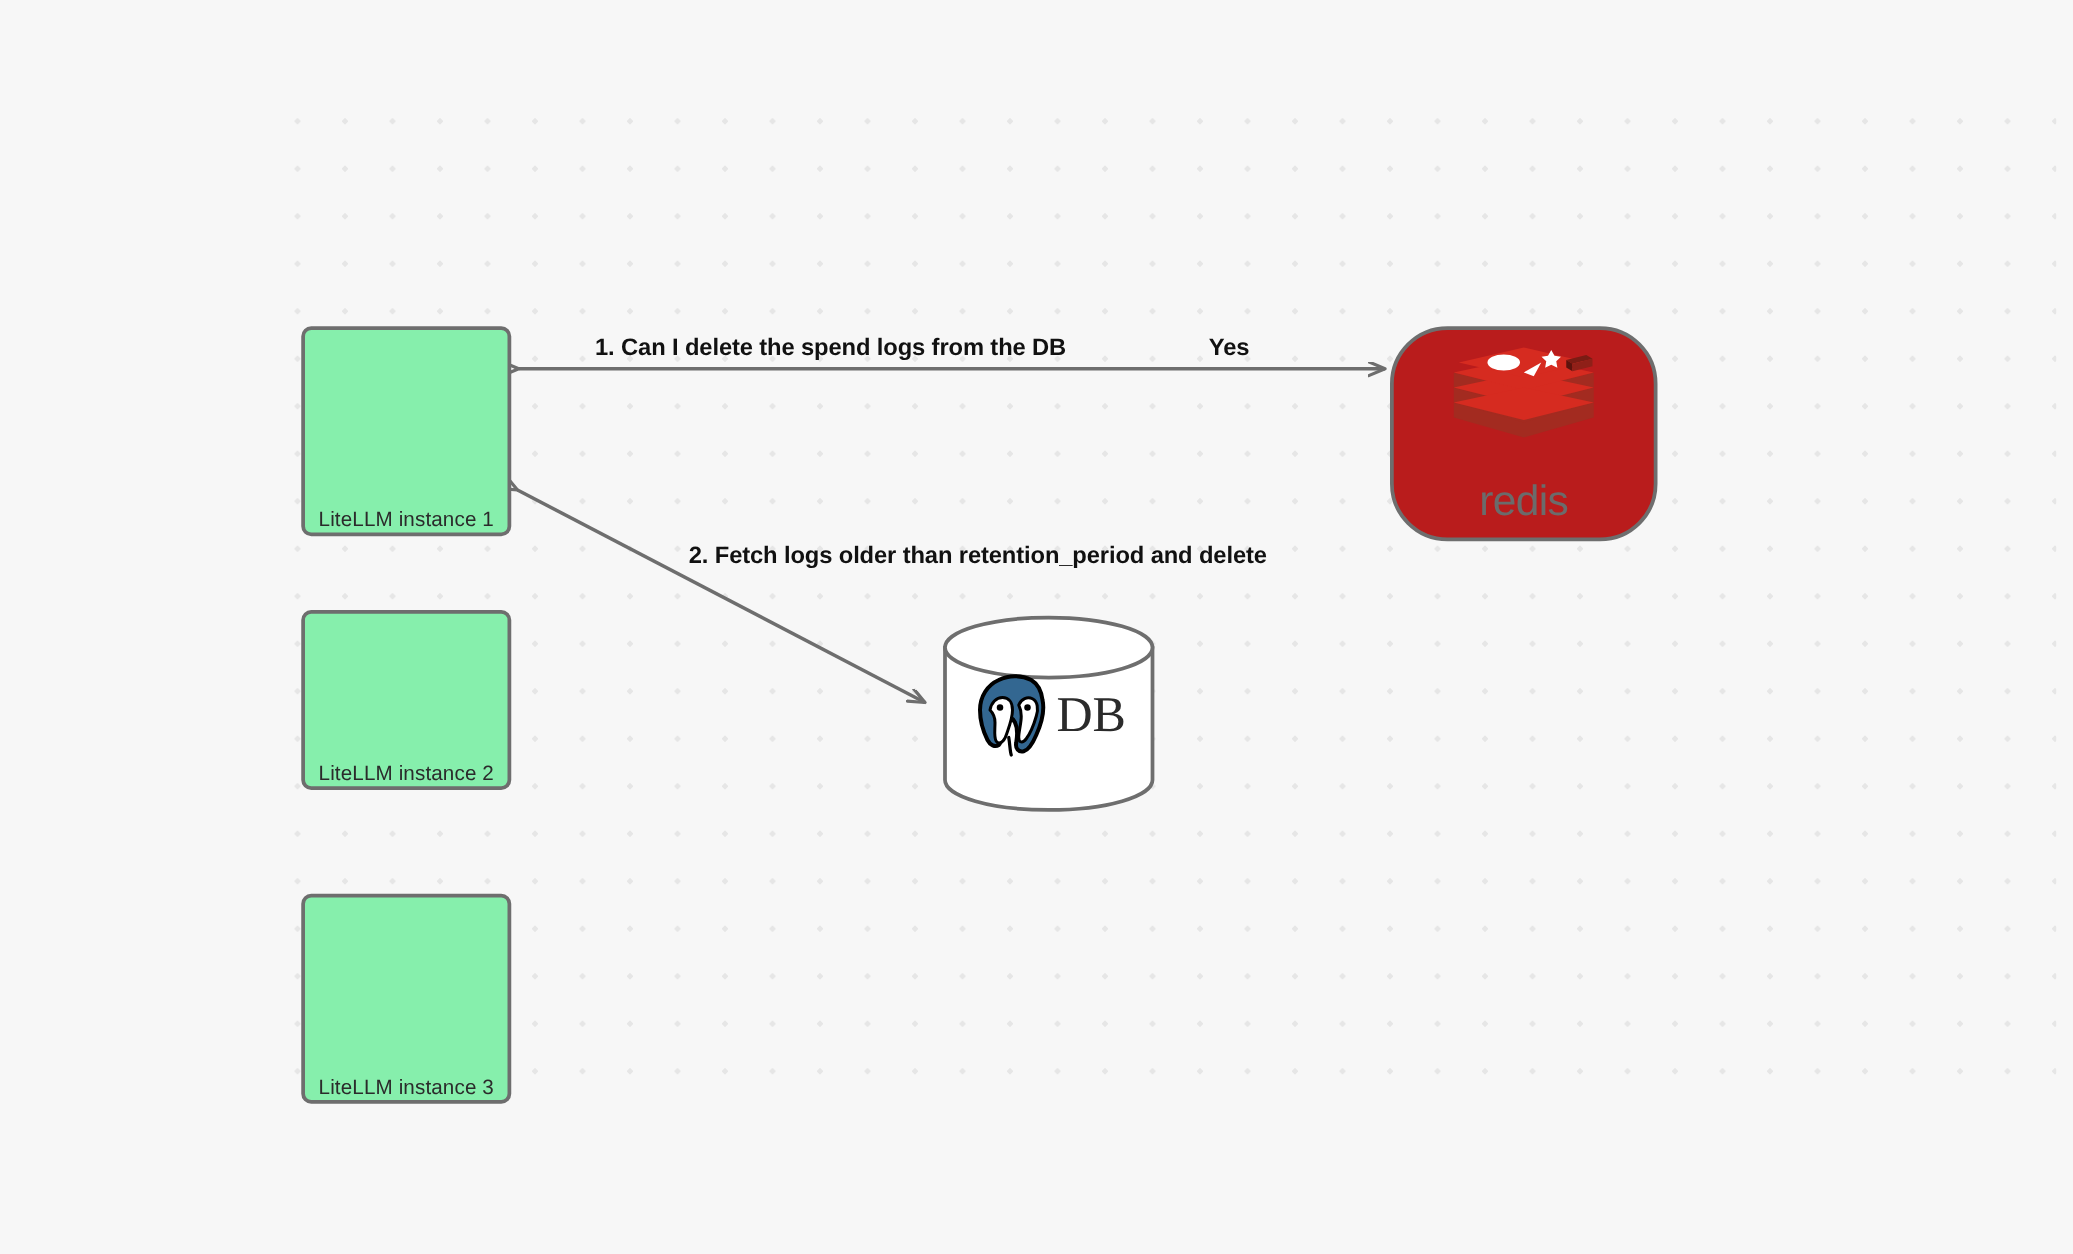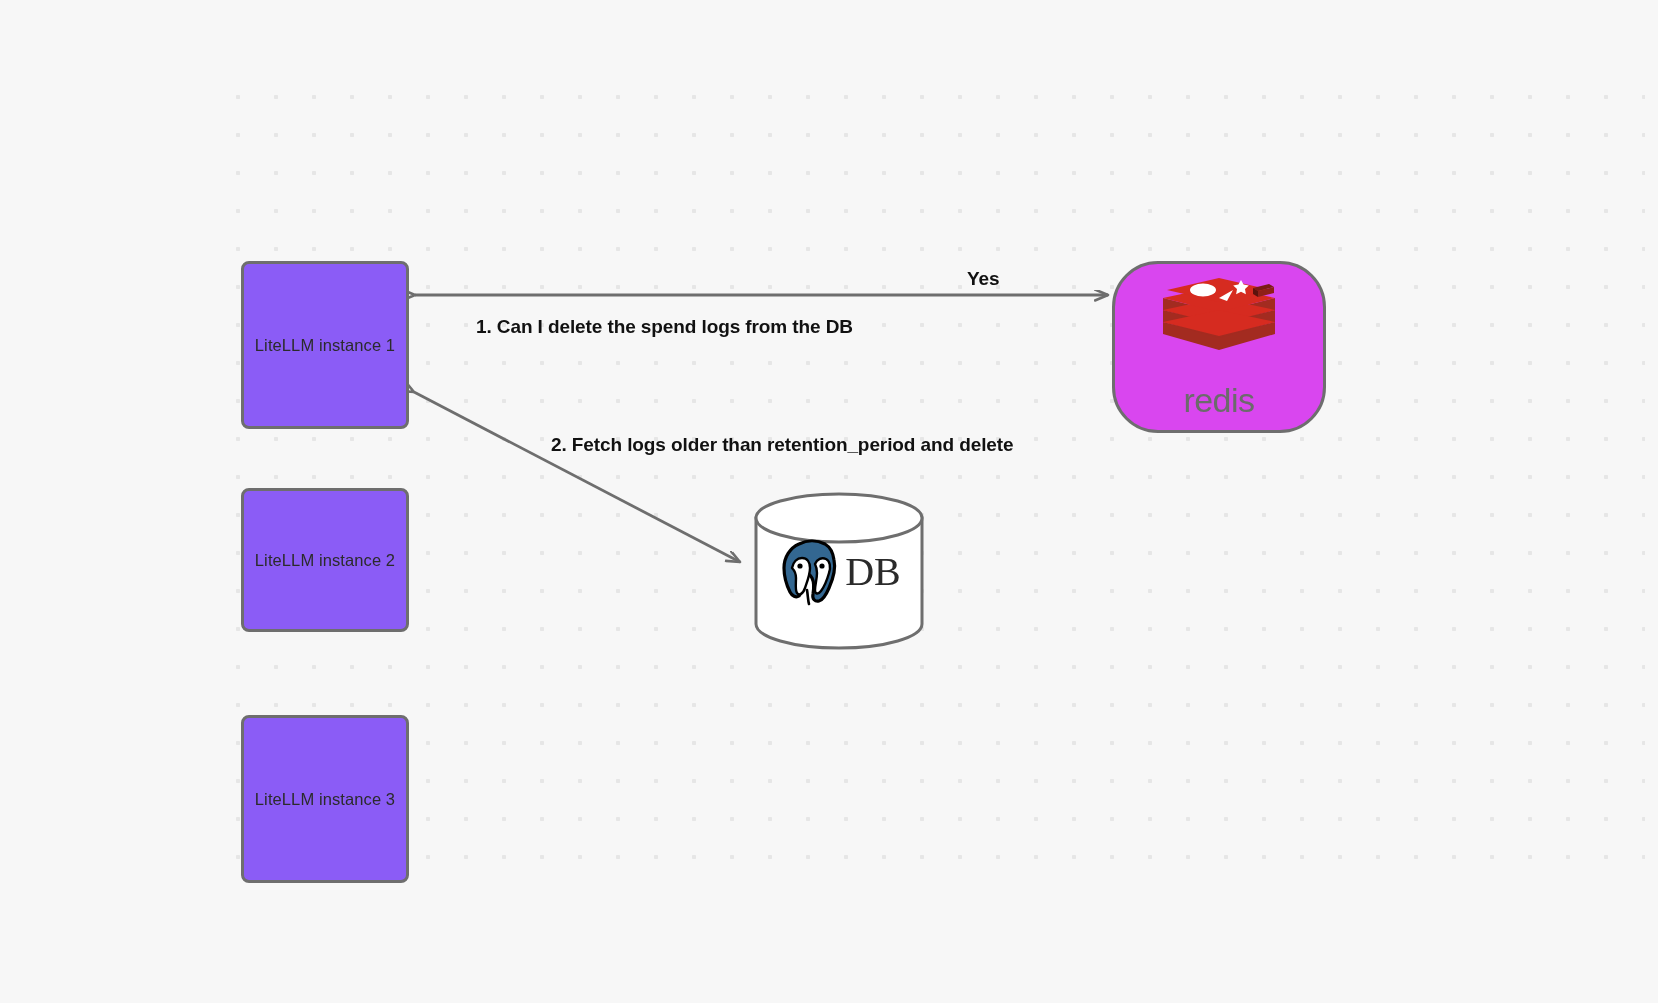--- a/index.html
+++ b/index.html
@@ -24,44 +24,44 @@
     top: 66px;
     width: 1432px;
     height: 800px;
     background-image: radial-gradient(#e6e6e6 2.1px, transparent 2.2px);
     background-size: 38px 38px;
     background-position: 6px 12px;
     pointer-events: none;
   }
   .node-box {
     position: absolute;
-    background: #8b5cf6;
+    background: #86efac;
     border: 3px solid #6e6e6e;
     border-radius: 8px;
     box-sizing: border-box;
     display: flex;
-    align-items: center;
+    align-items: flex-end;
     justify-content: center;
   }
   .node-label {
     font-size: 16.5px;
     color: #2b2b2b;
     letter-spacing: .1px;
     font-family: "Liberation Sans", sans-serif;
   }
   #litellm-1 { left: 241px; top: 261px; width: 168px; height: 168px; }
   #litellm-2 { left: 241px; top: 488px; width: 168px; height: 144px; }
   #litellm-3 { left: 241px; top: 715px; width: 168px; height: 168px; }
 
   
   #redis-node {
     position: absolute;
     left: 1112px; top: 261px;
     width: 214px; height: 172px;
-    background: #d946ef;
+    background: #b91c1c;
     border: 3px solid #6e6e6e;
     border-radius: 46px;
     box-sizing: border-box;
     display: flex;
     flex-direction: column;
     align-items: center;
     justify-content: center;
   }
   #redis-logo { width: 124px; height: 108px; display:block; }
 
@@ -92,21 +92,21 @@
   
   .edge-label {
     position: absolute;
     font-weight: bold;
     font-size: 19px;
     color: #111111;
     white-space: nowrap;
     font-family: "Liberation Sans", sans-serif;
     letter-spacing: -.1px;
   }
-  #label-1 { left: 476px; top: 268px; margin-top: 48px; }
+  #label-1 { left: 476px; top: 268px; }
   #label-yes { left: 967px; top: 268px; text-align: right; }
   #label-2 { left: 551px; top: 434px; }
 
   #edges { position: absolute; left:0; top:0; width:1658px; height:1003px; pointer-events:none; }
 </style>
 </head>
 <body>
 
 <div id="canvas">
 

